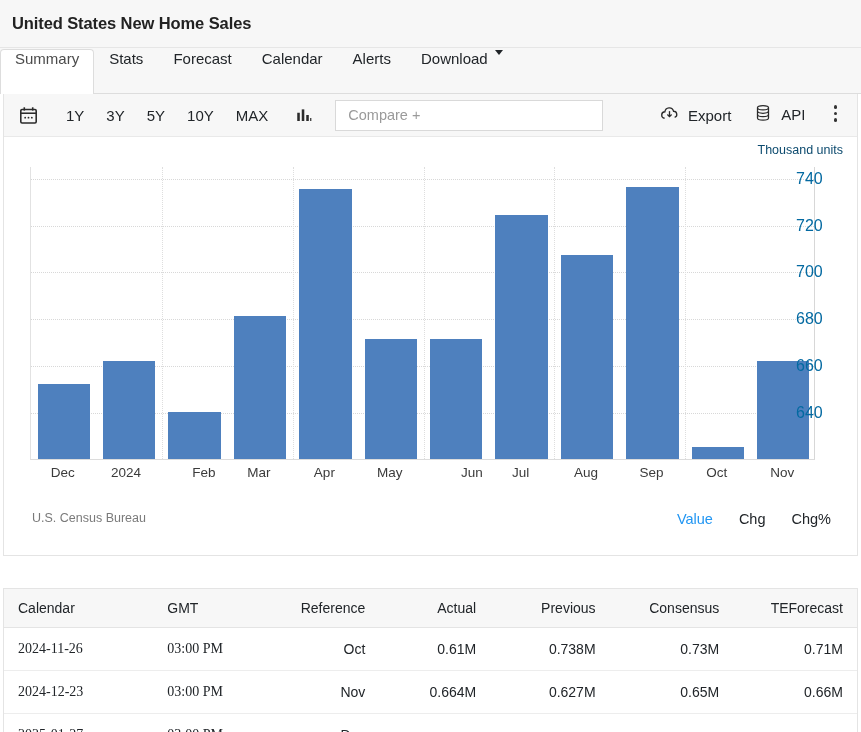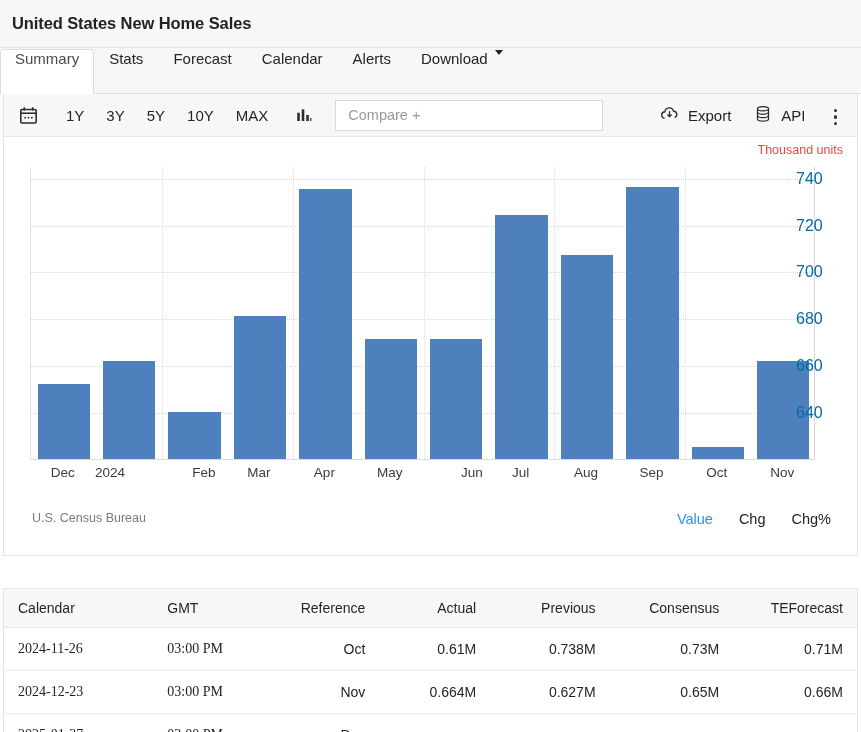--- a/index.html
+++ b/index.html
@@ -101,36 +101,36 @@
     height: 31px;
     border: 1px solid #d9d9d9;
     background: #fff;
     display: flex;
     align-items: center;
     padding-left: 12px;
     font-size: 14.5px;
     color: #9a9a9a;
     cursor: text;
   }
-  .tb-right { margin-left: auto; display: flex; align-items: flex-end; }
+  .tb-right { margin-left: auto; display: flex; align-items: flex-start; }
   .tb-action {
     display: flex; align-items: center; gap: 8px;
     font-size: 15px; color: #212529; cursor: pointer;
     margin-left: 22px;
   }
   .kebab { margin-left: 24px; cursor: pointer; display:flex; flex-direction:column; gap:3px; align-items:center; padding: 2px 4px;}
   .kebab i { width:3.5px; height:3.5px; border-radius:50%; background:#333; display:block; }
 
   
   .plot-wrap { position: relative; height: 418px; }
   .unit-label {
     position: absolute;
     right: 14px; top: 6px;
     font-size: 12.5px;
-    color: #ef4444;
+    color: #0c4a6e;
   }
   .plot {
     position: absolute;
     left: 26px; top: 30px;
     width: 785px; height: 293px;
     border-left: 1px solid #e2e2e2;
     border-right: 1px solid #d7d7d7;
     border-bottom: 1px solid #dcdcdc;
   }
   .gridline {
@@ -349,21 +349,21 @@
       <div id="yticks">
           <div class="ytick" style="top: 276.12px;">640</div>
           <div class="ytick" style="top: 229.24px;">660</div>
           <div class="ytick" style="top: 182.36px;">680</div>
           <div class="ytick" style="top: 135.48px;">700</div>
           <div class="ytick" style="top: 88.6px;">720</div>
           <div class="ytick" style="top: 41.72px;">740</div>
         </div>
       <div class="xlabels" id="xlabels">
           <div class="xlabel" style="left: 32.7083px;">Dec</div>
-          <div class="xlabel" style="left: 80px;">2024</div>
+          <div class="xlabel" style="left: 96px;">2024</div>
           <div class="xlabel" style="left: 174px;">Feb</div>
           <div class="xlabel" style="left: 228.958px;">Mar</div>
           <div class="xlabel" style="left: 294.375px;">Apr</div>
           <div class="xlabel" style="left: 359.792px;">May</div>
           <div class="xlabel" style="left: 442px; text-align: right;">Jun</div>
           <div class="xlabel" style="left: 490.625px;">Jul</div>
           <div class="xlabel" style="left: 556.042px;">Aug</div>
           <div class="xlabel" style="left: 621.458px;">Sep</div>
           <div class="xlabel" style="left: 686.875px;">Oct</div>
           <div class="xlabel" style="left: 752.292px;">Nov</div>

